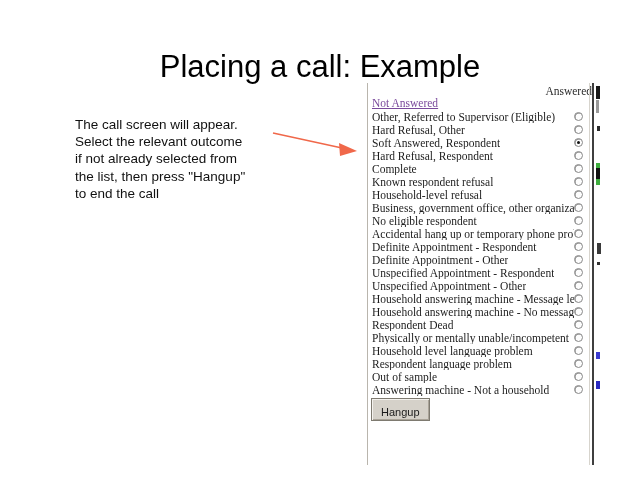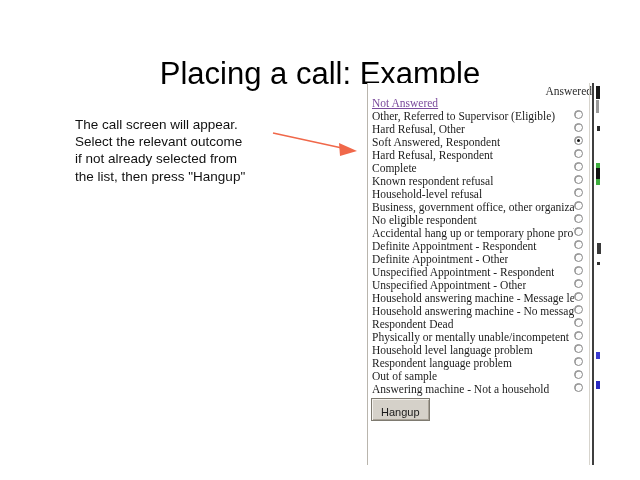--- a/index.html
+++ b/index.html
@@ -2,21 +2,21 @@
 <html><head>
 <meta charset="utf-8">
 <style>
   html, body { margin: 0; padding: 0; background: #fff; }
   .slide {
     position: relative; width: 640px; height: 480px;
     background: #ffffff; overflow: hidden;
     font-family: "Liberation Sans", sans-serif;
   }
   .title {
-    position: absolute; left: 0; right: 0; top: 40px; margin: 16px;
+    position: absolute; left: 0; right: 0; top: 40px; margin: 9px;
     text-align: center; font-size: 31px; font-weight: 400; color: #000;
     font-family: "Liberation Sans", sans-serif;
   }
   .instructions {
     position: absolute; left: 75px; top: 116px; width: 250px;
     font-size: 13.5px; line-height: 17.2px; color: #111;
   }
   .arrow-svg { position: absolute; left: 0; top: 0; pointer-events: none; }
 
   
@@ -33,21 +33,21 @@
   .panel-header {
     height: 12px; padding-top: 2px; text-align: right;
     font-size: 11.5px; color: #2b2b2b;
   }
   .not-answered {
     display: block; height: 13px; margin-left: 4px;
     font-size: 11.5px; color: #7a4a9c; text-decoration: underline;
     cursor: pointer; width: max-content;
   }
   .row {
-    height: 13px; display: flex; 
+    height: 13px; display: flex; align-items: center;
     justify-content: space-between; padding: 0 9px 0 4px;
     font-size: 11.5px; color: #1c1c1c; white-space: nowrap;
   }
   .row-label { overflow: hidden; }
   .radio {
     flex: 0 0 auto; width: 9px; height: 9px; box-sizing: border-box;
     border-radius: 50%; background: #fdfdfd; border: 1px solid #8a8a8a;
     box-shadow: inset 0.5px 0.5px 0 #6e6e6e; position: relative;
   }
   .radio.checked::after {
@@ -80,20 +80,21 @@
 
 <div class="slide">
 
   <h1 class="title">Placing a call: Example</h1>
 
   <div class="instructions">
     <div>The call screen will appear.</div>
     <div>Select the relevant outcome</div>
     <div>if not already selected from</div>
     <div>the list, then press "Hangup"</div>
+    <div>to end the call</div>
   </div>
 
   <svg class="arrow-svg" width="640" height="480">
     <line id="arrow-line" x1="273" y1="133" x2="342" y2="148" stroke="#f0684a" stroke-width="1.6"></line>
     <polygon id="arrow-head" points="339,143 357,151 340,156" fill="#f0684a"></polygon>
   </svg>
 
   <div class="panel">
     <div class="panel-header">Answered</div>
     <a class="not-answered" style="color: rgb(122, 74, 156);">Not Answered</a>

